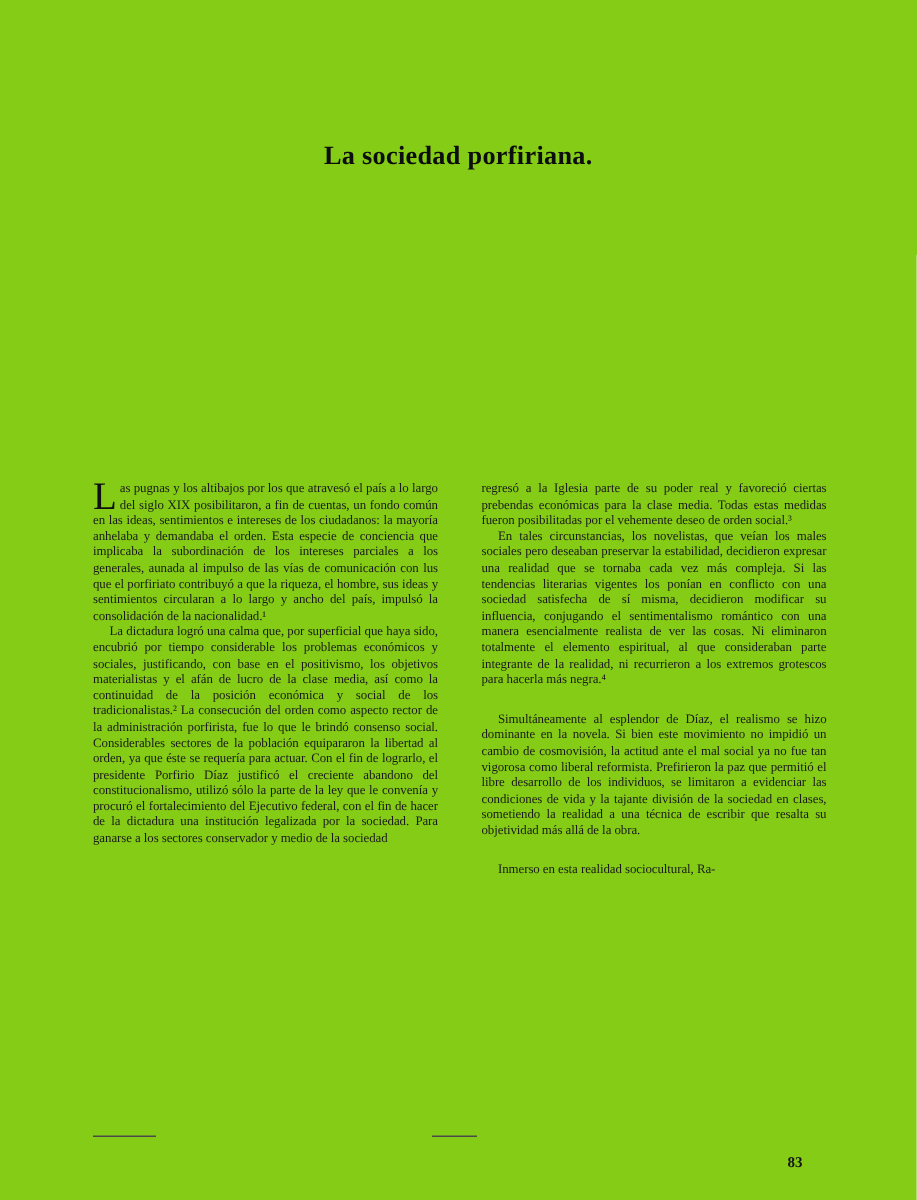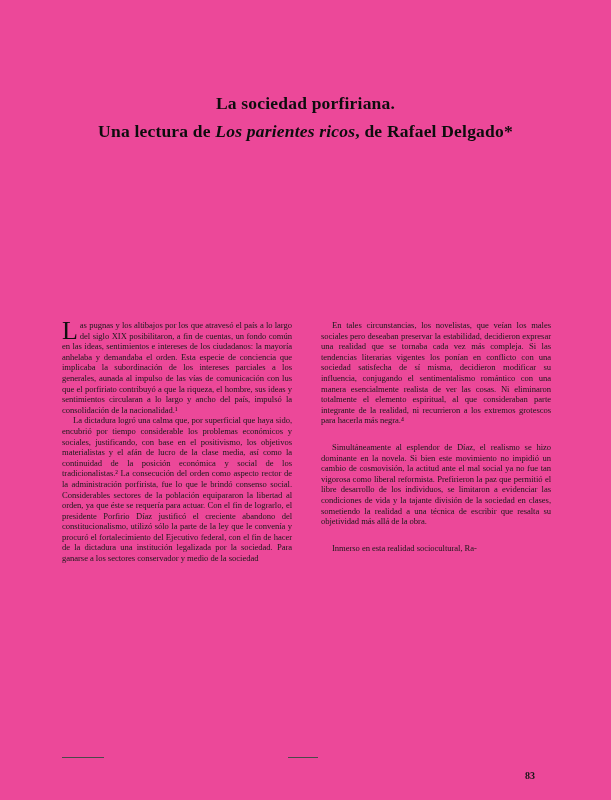--- a/index.html
+++ b/index.html
@@ -13,21 +13,21 @@
     font-family: "Liberation Serif", serif;
     color: #111111;
     position: relative;
     overflow: hidden;
   }
   .page {
     position: absolute;
     left: 0; top: 0;
     width: 611px;
     height: 800px;
-    background: #ec4899;
+    background: #84cc16;
   }
   .title-block {
     position: absolute;
     left: 60px;
     top: 92px;
     width: 491px;
     text-align: center;
   }
   .title-line1 {
     font-size: 17.5px;
@@ -119,32 +119,32 @@
     color: #141414;
   }
 </style>
 </head>
 <body>
 
 <div class="page">
 
   <div class="title-block">
     <div class="title-line1">La sociedad porfiriana.</div>
-    <div class="title-line2"><span>Una lectura de </span><span class="ital">Los parientes ricos</span><span>, de Rafael Delgado*</span></div>
   </div>
 
 
   <div class="columns">
 
     <div class="col left">
       <p class="first"><span class="dropcap">L</span><span>as pugnas y los altibajos por los que atravesó el país a lo largo del siglo XIX posibilitaron, a fin de cuentas, un fondo común en las ideas, sentimientos e intereses de los ciudadanos: la mayoría anhelaba y demandaba el orden. Esta especie de conciencia que implicaba la subordinación de los intereses parciales a los generales, aunada al impulso de las vías de comunicación con lus que el porfiriato contribuyó a que la riqueza, el hombre, sus ideas y sentimientos circularan a lo largo y ancho del país, impulsó la consolidación de la nacionalidad.¹</span></p>
       <p><span>La dictadura logró una calma que, por superficial que haya sido, encubrió por tiempo considerable los problemas económicos y sociales, justificando, con base en el positivismo, los objetivos materialistas y el afán de lucro de la clase media, así como la continuidad de la posición económica y social de los tradicionalistas.² La consecución del orden como aspecto rector de la administración porfirista, fue lo que le brindó consenso social. Considerables sectores de la población equipararon la libertad al orden, ya que éste se requería para actuar. Con el fin de lograrlo, el presidente Porfirio Díaz justificó el creciente abandono del constitucionalismo, utilizó sólo la parte de la ley que le convenía y procuró el fortalecimiento del Ejecutivo federal, con el fin de hacer de la dictadura una institución legalizada por la sociedad. Para ganarse a los sectores conservador y medio de la sociedad</span></p>
     </div>
 
     <div class="col right">
+      <p class="first"><span>regresó a la Iglesia parte de su poder real y favoreció ciertas prebendas económicas para la clase media. Todas estas medidas fueron posibilitadas por el vehemente deseo de orden social.³</span></p>
       <p><span>En tales circunstancias, los novelistas, que veían los males sociales pero deseaban preservar la estabilidad, decidieron expresar una realidad que se tornaba cada vez más compleja. Si las tendencias literarias vigentes los ponían en conflicto con una sociedad satisfecha de sí misma, decidieron modificar su influencia, conjugando el sentimentalismo romántico con una manera esencialmente realista de ver las cosas. Ni eliminaron totalmente el elemento espiritual, al que consideraban parte integrante de la realidad, ni recurrieron a los extremos grotescos para hacerla más negra.⁴</span></p>
       <p class="gap"><span>Simultáneamente al esplendor de Díaz, el realismo se hizo dominante en la novela. Si bien este movimiento no impidió un cambio de cosmovisión, la actitud ante el mal social ya no fue tan vigorosa como liberal reformista. Prefirieron la paz que permitió el libre desarrollo de los individuos, se limitaron a evidenciar las condiciones de vida y la tajante división de la sociedad en clases, sometiendo la realidad a una técnica de escribir que resalta su objetividad más allá de la obra.</span></p>
       <p class="gap"><span>Inmerso en esta realidad sociocultural, Ra-</span></p>
     </div>
 
   </div>
 
   <div class="rule-left"></div>
   <div class="rule-mid"></div>
 

